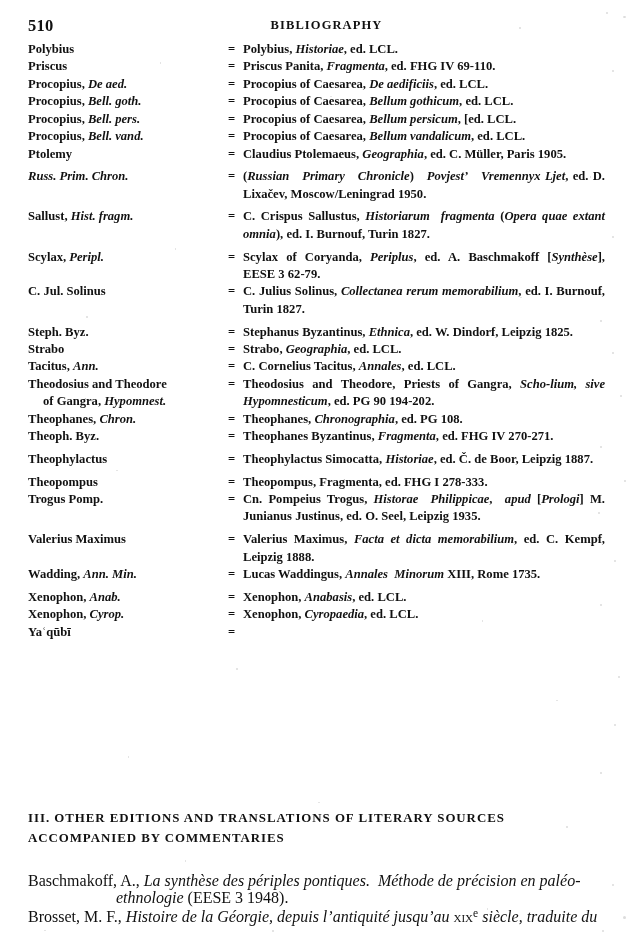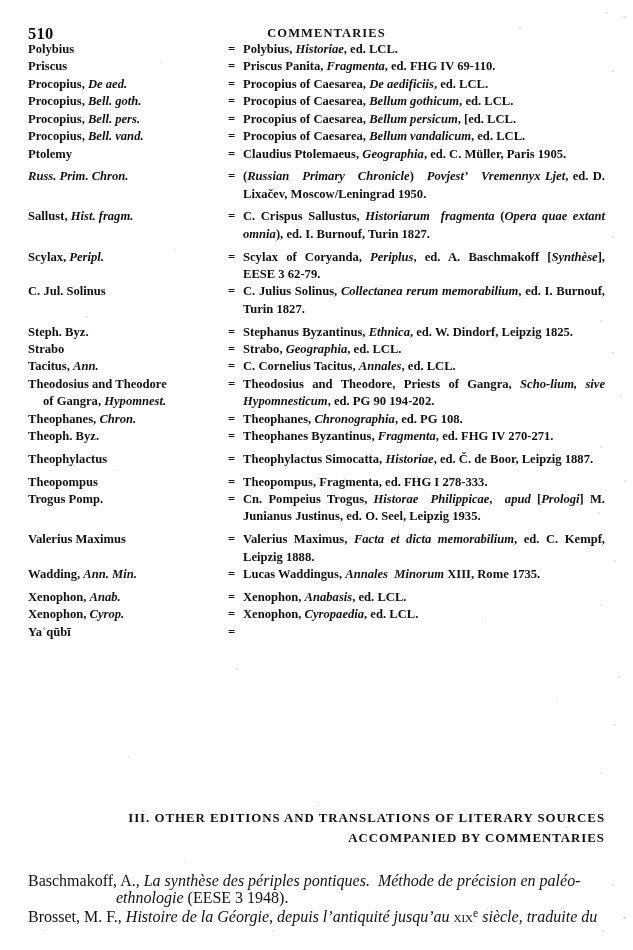--- a/index.html
+++ b/index.html
@@ -19,21 +19,21 @@
     position: absolute;
     left: 0; top: 0;
     width: 633px;
     height: 950px;
   }
 
   
   .running-head {
     position: absolute;
     left: 28px;
-    top: 24px;
+    top: 16px;
     width: 577px;
     height: 20px;
   }
   .folio {
     position: absolute;
     left: 0;
     top: 0;
     font-size: 16.5px;
     font-weight: bold;
     letter-spacing: 0.2px;
@@ -108,21 +108,21 @@
     font-size: 12.6px;
     line-height: 17.45px;
     font-weight: bold;
   }
 
   
   .section-heading {
     position: absolute;
     left: 28px;
     width: 577px;
-    text-align: right;
+    text-align: left;
     font-size: 12.9px;
     font-weight: bold;
     letter-spacing: 0.95px;
     line-height: 20px;
   }
   .section-heading .ln2 { display: block; }
 
   
   .tail {
     position: absolute;
@@ -162,21 +162,21 @@
     opacity: 0.5;
   }
 </style>
 </head>
 <body>
 
 <div class="page">
 
   <div class="running-head">
     <span class="folio">510</span>
-    <span class="head-title">COMMENTARIES</span>
+    <span class="head-title">BIBLIOGRAPHY</span>
   </div>
 
   <div class="entries" id="entry-list">
       <div class="entry">
         <div class="entry-label">Polybius</div>
         <div class="eq">=</div>
         <div class="entry-body">Polybius, <i>Historiae</i>, ed. LCL.</div>
       </div>
       <div class="entry">
         <div class="entry-label">Priscus</div>

